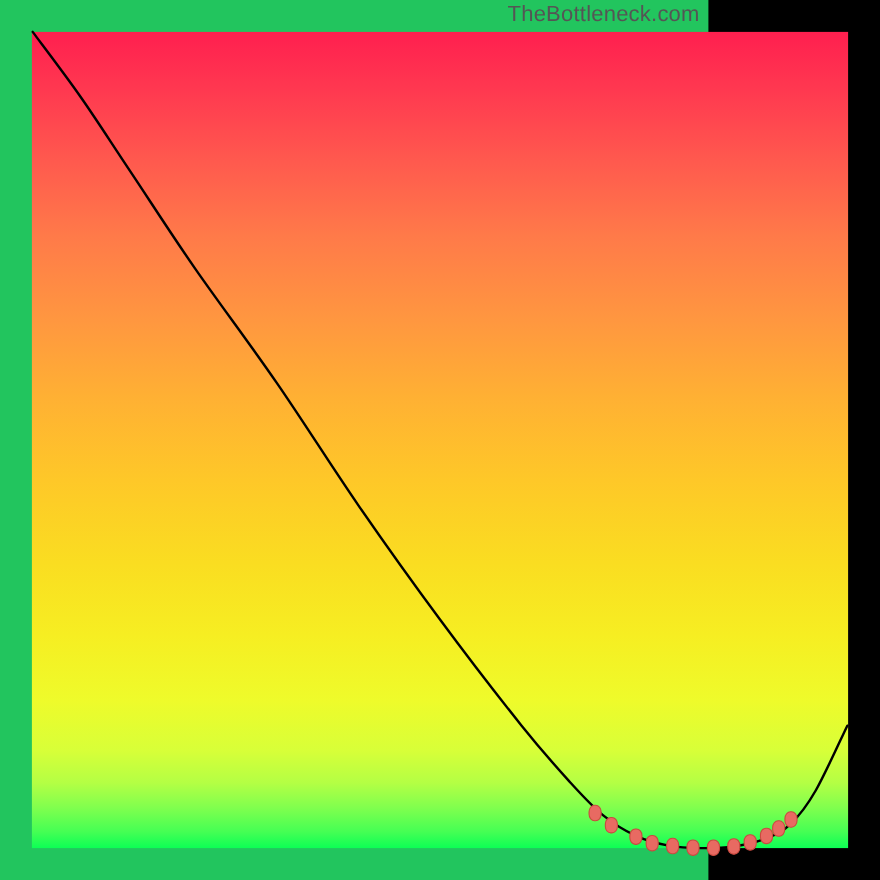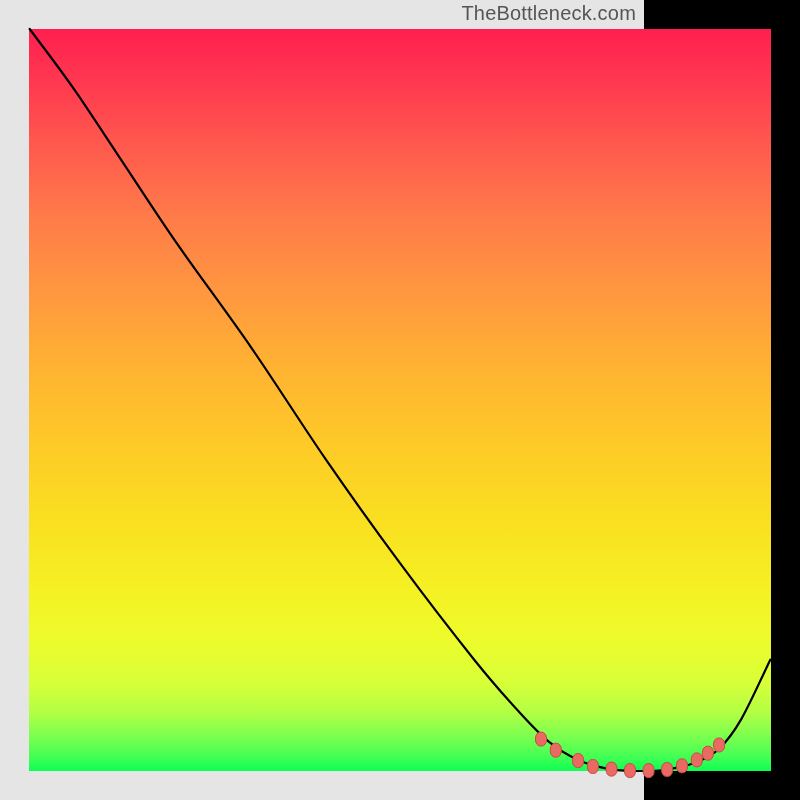--- a/index.html
+++ b/index.html
@@ -8,21 +8,21 @@
     width: 800px;
     height: 800px;
     background: #000;
     overflow: hidden;
     font-family: Arial, Helvetica, sans-serif;
   }
   .frame {
     position: relative;
     width: 644px;
     height: 800px;
-    background: #e5e5e5;
+    background: #22c55e;
   }
   .watermark {
     position: absolute;
     top: 2px;
     right: 8px;
     color: #555;
     font-size: 20px;
     font-weight: 500;
     letter-spacing: 0.2px;
     z-index: 10;

